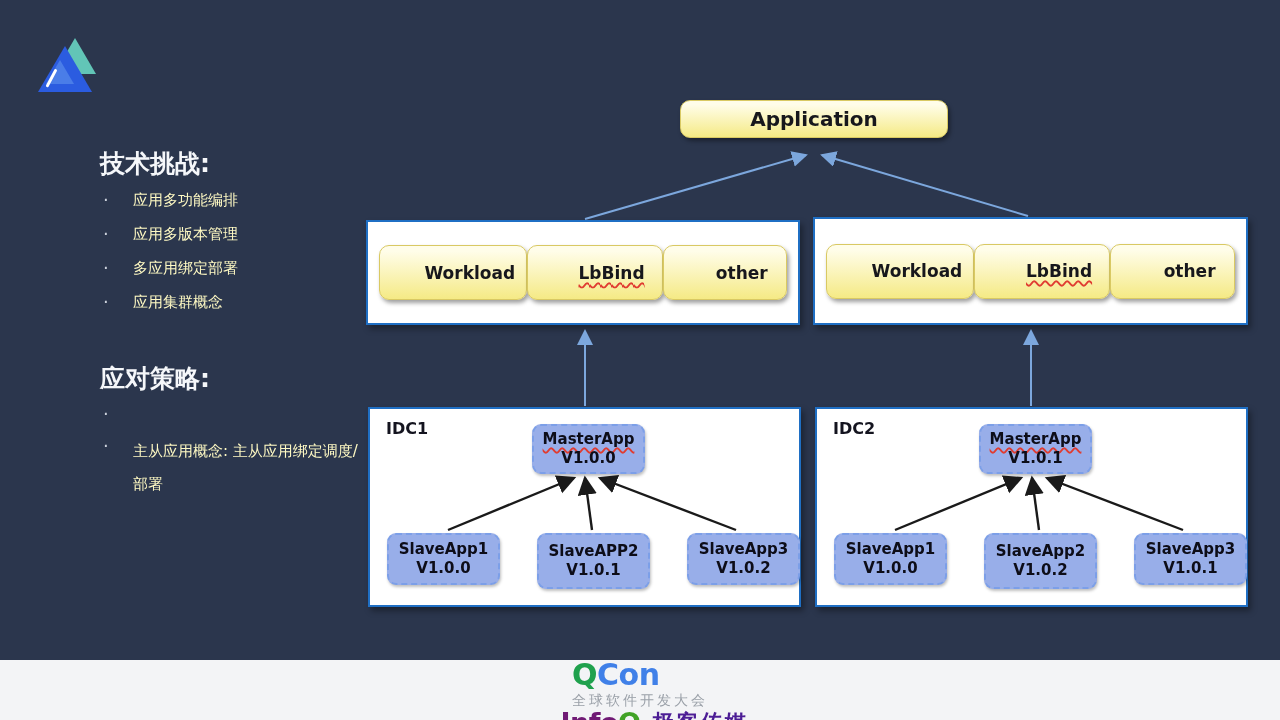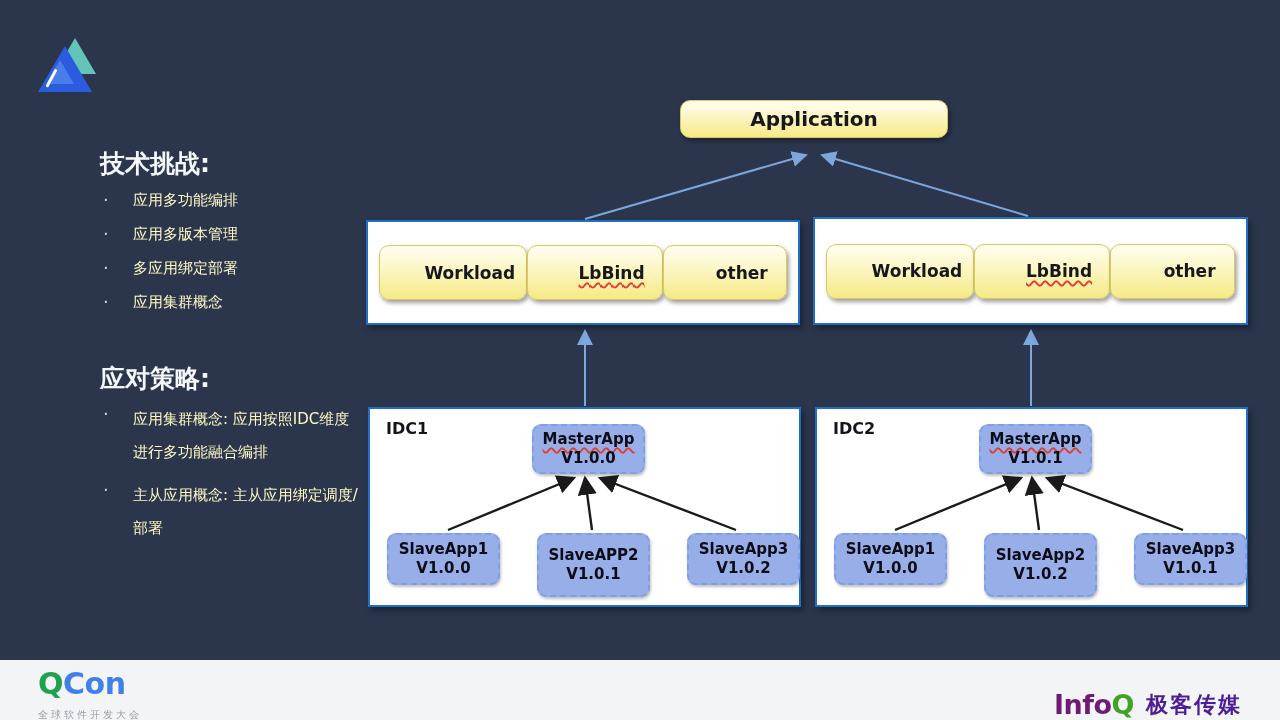--- a/index.html
+++ b/index.html
@@ -41,33 +41,33 @@
 
   .idc-box { position:absolute; top:407px; width:433px; height:200px; background:#fff; border:2px solid #1f6fc4;
              box-shadow:3px 4px 6px rgba(0,0,0,.35);padding-left:44px; }
   .idc1 { left:368px; } .idc2 { left:815px; }
   .idc-label { position:absolute; left:16px; top:10px; font-size:16px; font-weight:700; color:#14141f; }
   .node { position:absolute; width:113px; background:#98aee9; border:2px dashed #7c9fe8; border-radius:9px;
           display:flex; flex-direction:column; align-items:center; justify-content:center;
           font-size:15px; font-weight:600; color:#0d0d18; line-height:19px; box-shadow:1px 2px 3px rgba(0,0,0,.25); }
   .master { left:162px; top:15px; height:50px; }
   .slave-0 { left:17px; top:124px; height:52px; }
-  .slave-1 { left:167px; top:124px; height:64px;align-items:center; }
+  .slave-1 { left:167px; top:124px; height:56px;align-items:center; }
   .slave-2 { left:317px; top:124px; height:52px; }
   .misspelled { text-decoration:underline wavy #e03c31 1.5px; text-underline-offset:3px;text-align:center; }
 
   .arrows { position:absolute; left:0; top:0; width:1280px; height:660px; pointer-events:none; }
 
   
   .footer { position:absolute; left:0; top:660px; width:1280px; height:60px; background:#f3f4f6;
-            display:flex; align-items:flex-end; justify-content:space-between; padding:0 38px; }
+            display:flex; align-items:center; justify-content:space-between; padding:0 38px;flex-direction:column; }
   .qcon-logo { display:flex; flex-direction:column; line-height:1; }
   .qcon-word { font-size:30px; font-weight:800; letter-spacing:-0.5px; }
   .qcon-q { color:#1fa14d; } .qcon-con { color:#4080e8; }
-  .qcon-sub { font-size:10px; color:#9aa0a8; letter-spacing:3px; margin-top:11px; }
+  .qcon-sub { font-size:14px; color:#9aa0a8; letter-spacing:3px; margin-top:3px; }
   .infoq-wrap { display:flex; align-items:center; }
   .infoq-word { font-size:27px; font-weight:800; letter-spacing:-0.5px; }
   .infoq-info { color:#701a75;margin-left:29px; } .infoq-q { color:#41a226; }
   .infoq-brand { font-size:22px; font-weight:700; color:#4c1d95; margin-left:12px; letter-spacing:2px; }
 </style>
 </head>
 <body>
 
 <div class="stage">
 
@@ -95,21 +95,20 @@
     <div class="bullet">
         <span class="dot">·</span>
         <span class="btxt">应用集群概念</span>
       </div>
   </div>
 
   <div class="sec-heading h2">应对策略:</div>
   <div class="bullets b2">
     <div class="bullet">
         <span class="dot">·</span>
-        <span class="btxt">应用集群概念: 应用按照IDC维度进行多功能融合编排</span>
       </div>
     <div class="bullet">
         <span class="dot">·</span>
         <span class="btxt">主从应用概念: 主从应用绑定调度/部署</span>
       </div>
   </div>
 
   <div class="ybox app-box">Application</div>
 
   <div class="white-box wb1">

